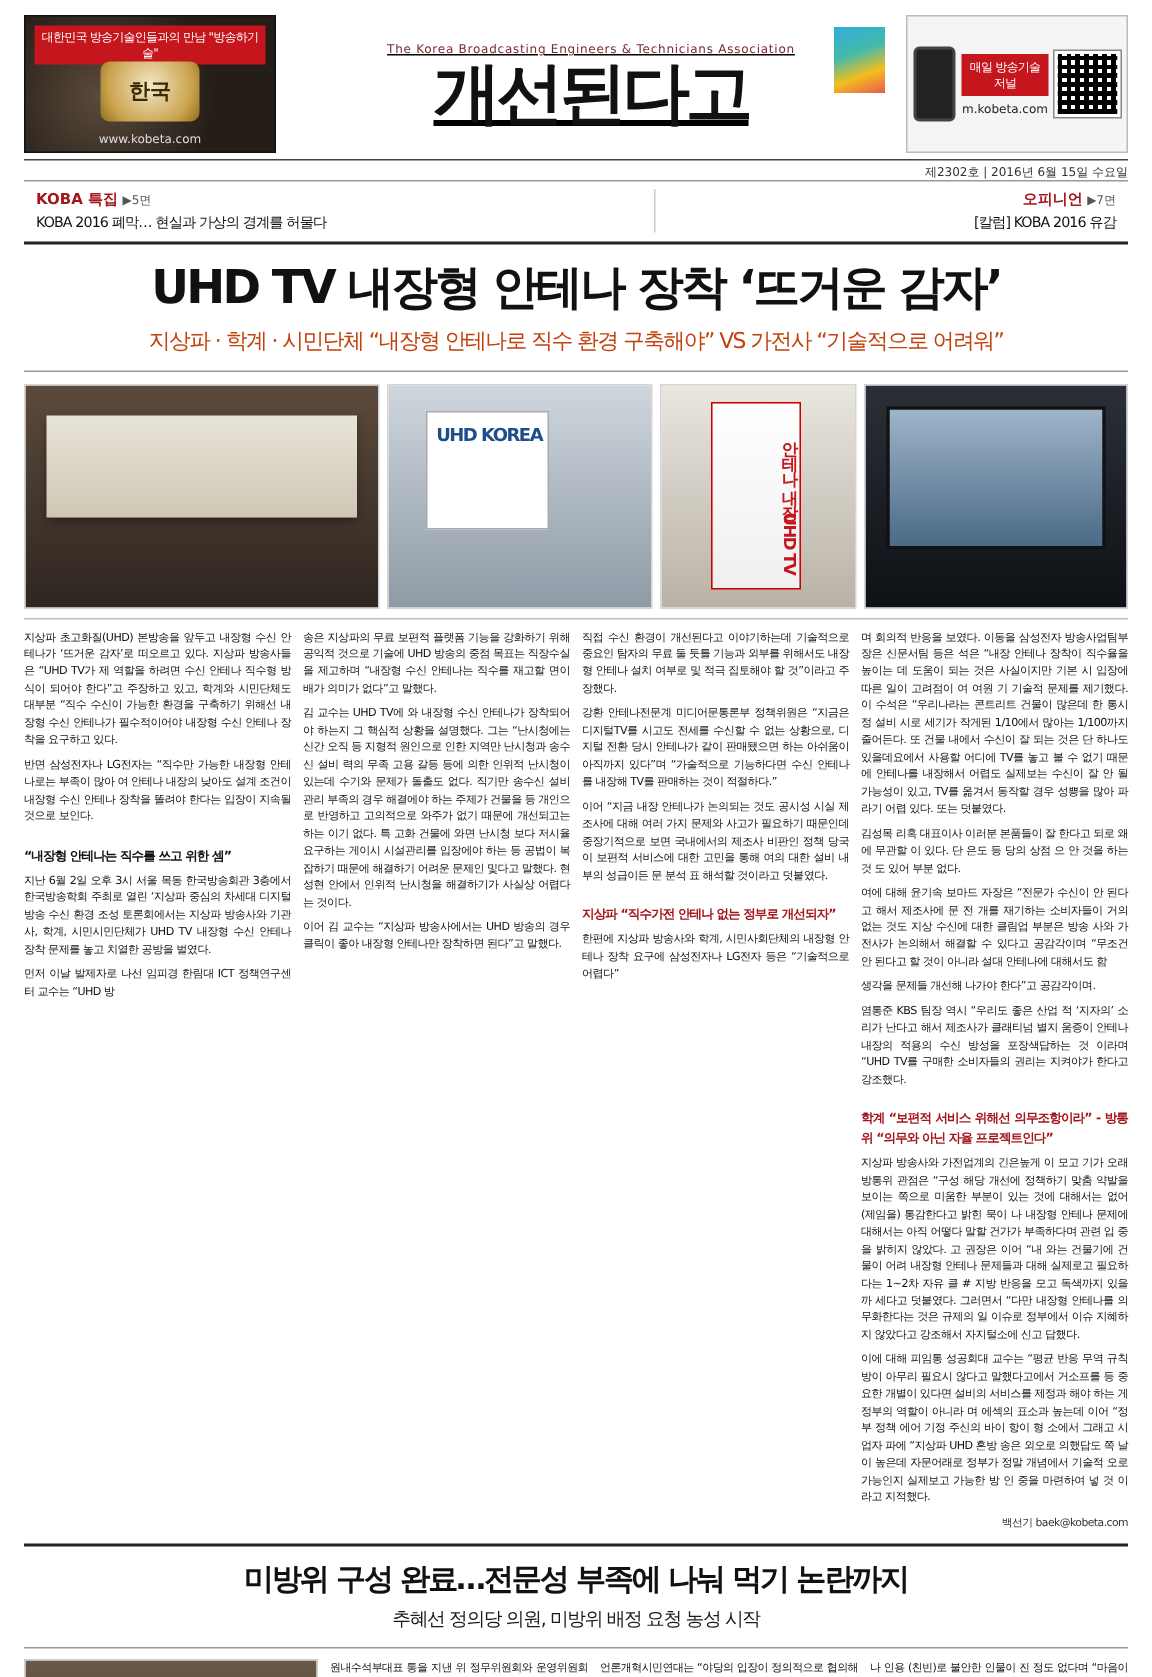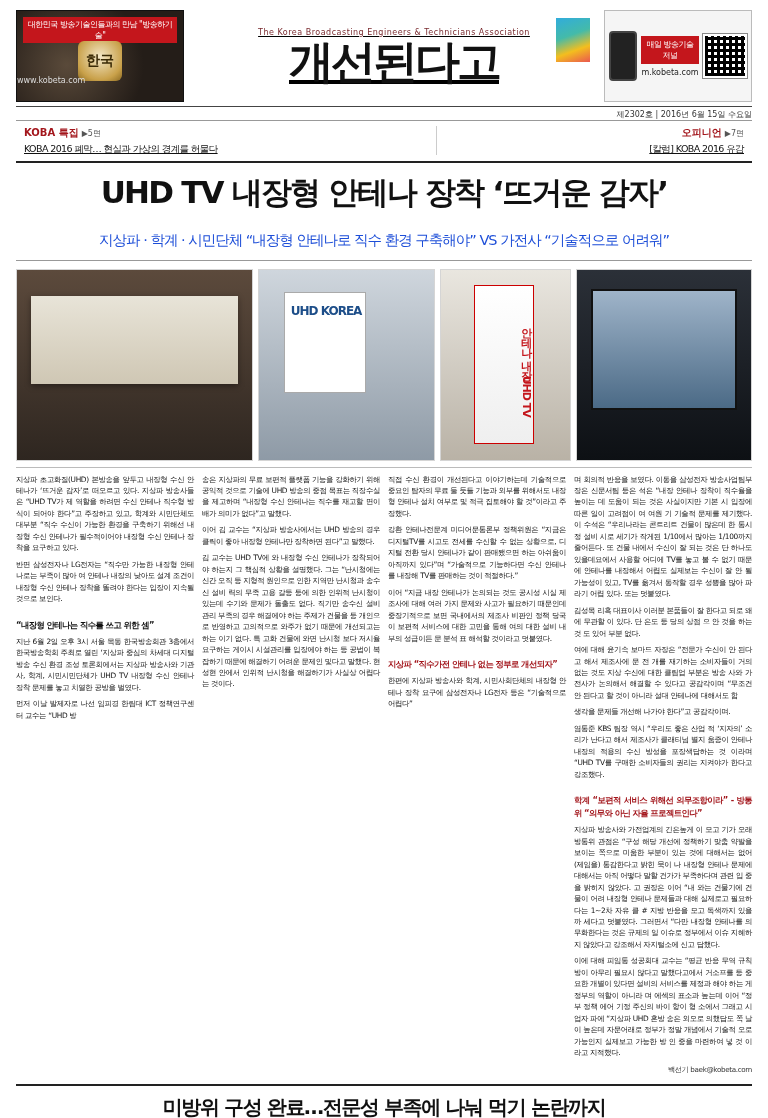--- a/index.html
+++ b/index.html
@@ -46,29 +46,29 @@
     background: #c4161c;
     color: #fff;
     font-size: 8px;
     text-align: center;
     padding: 2px 0;
     letter-spacing: -0.5px;
   }
   .mast-left .ml-logo {
     position: absolute;
     left: 50%; top: 30px; transform: translateX(-50%);
-    width: 44px; height: 40px;
+    width: 66px; height: 40px;
     background: radial-gradient(circle at 50% 40%, #f3e7c8 0%, #c9a14a 70%, #8c6a22 100%);
     border-radius: 6px;
     display: flex; align-items: center; justify-content: center;
     color: #3a2a06; font-size: 14px; font-weight: bold;
   }
   .mast-left .ml-url {
-    position: absolute; bottom: 16px; left: 0; right: 0;
-    text-align: left; color: #ddd; font-size: 8px;
+    position: absolute; bottom: 4px; left: 0; right: 0;
+    text-align: center; color: #ddd; font-size: 8px;
   }
 
   .mast-center {
     flex: 1;
     display: flex;
     flex-direction: column;
     align-items: center;
     justify-content: center;
     position: relative;
     text-decoration: underline;
@@ -163,51 +163,50 @@
     font-weight: bold;
     color: #a3161c;
     margin-bottom: 3px;
   }
   .idx-head .pg { color: #555; font-weight: normal; font-size: 8px; margin-left: 3px; }
   .idx-text {
     font-size: 9.5px;
     color: #111;
     letter-spacing: -0.6px;
     line-height: 1.25;
-    text-decoration: underline;
   }
 
   
   .headline-wrap {
     text-align: center;
     padding: 6px 0 4px;
   }
   .headline {
     font-size: 31px;
     font-weight: bold;
     letter-spacing: -1.8px;
     color: #111;
     line-height: 1.15;
   }
   .subhead {
     font-size: 14.5px;
     letter-spacing: -1px;
-    margin-top: 20px;
-    color: #1d4ed8;
+    margin-top: 7px;
+    color: #c2410c;
   }
   .rule-thin { border-top: 1px solid #999; margin: 6px 0 8px; }
 
   
   .photo-row {
     display: flex;
     gap: 5px;
     margin-bottom: 6px;
   }
   .photo {
-    height: 192px;
+    height: 150px;
     position: relative;
     overflow: hidden;
     border: 1px solid #d5d5d5;
   }
   .p1 { flex: 1.42; background: linear-gradient(180deg,#5c4a3c 0%, #2e2620 100%); }
   .p2 { flex: 1.05; background: linear-gradient(180deg,#cfd6dd 0%, #8e9aa6 100%); }
   .p3 { flex: 0.78; background: linear-gradient(180deg,#e9e6df 0%, #b9b2a6 100%); }
   .p4 { flex: 1.05; background: linear-gradient(180deg,#2b3038 0%, #0d1014 100%); }
   .p1::after {
     content: ""; position: absolute; left: 6%; right: 6%; top: 14%; height: 46%;
@@ -385,22 +384,22 @@
     <div class="bcol">
       <p>지상파 초고화질(UHD) 본방송을 앞두고 내장형 수신 안테나가 ‘뜨거운 감자’로 떠오르고 있다. 지상파 방송사들은 “UHD TV가 제 역할을 하려면 수신 안테나 직수형 방식이 되어야 한다”고 주장하고 있고, 학계와 시민단체도 대부분 “직수 수신이 가능한 환경을 구축하기 위해선 내장형 수신 안테나가 필수적이어야 내장형 수신 안테나 장착을 요구하고 있다.</p>
       <p>반면 삼성전자나 LG전자는 “직수만 가능한 내장형 안테나로는 부족이 많아 여 안테나 내장의 낮아도 설계 조건이 내장형 수신 안테나 장착을 똘려야 한다는 입장이 지속될 것으로 보인다.</p>
       <span class="sub-bold">“내장형 안테나는 직수를 쓰고 위한 셈”</span>
       <p>지난 6월 2일 오후 3시 서울 목동 한국방송회관 3층에서 한국방송학회 주최로 열린 ‘지상파 중심의 차세대 디지털 방송 수신 환경 조성 토론회에서는 지상파 방송사와 기관사, 학계, 시민시민단체가 UHD TV 내장형 수신 안테나 장착 문제를 놓고 치열한 공방을 벌였다.</p>
       <p>먼저 이날 발제자로 나선 임피경 한림대 ICT 정책연구센터 교수는 “UHD 방</p>
     </div>
 
     <div class="bcol">
       <p>송은 지상파의 무료 보편적 플랫폼 기능을 강화하기 위해 공익적 것으로 기술에 UHD 방송의 중점 목표는 직장수실을 제고하며 “내장형 수신 안테나는 직수를 재고할 면이 배가 의미가 없다”고 말했다.</p>
+      <p>김 교수는 UHD TV에 와 내장형 수신 안테나가 장착되어야 하는지 그 핵심적 상황을 설명했다. 그는 “난시청에는 신간 오직 등 지형적 원인으로 인한 지역만 난시청과 송수신 설비 력의 무족 고용 갈등 등에 의한 인위적 난시청이 있는데 수기와 문제가 돌출도 없다. 직기만 송수신 설비 관리 부족의 경우 해결에야 하는 주제가 건물을 등 개인으로 반영하고 고의적으로 와주가 없기 때문에 개선되고는 하는 이기 없다. 특 고화 건물에 와면 난시청 보다 저시율 요구하는 게이시 시설관리를 입장에야 하는 등 공법이 복잡하기 때문에 해결하기 어려운 문제인 및다고 말했다. 현성현 안에서 인위적 난시청을 해결하기가 사실상 어렵다는 것이다.</p>
       <p>이어 김 교수는 “지상파 방송사에서는 UHD 방송의 경우 클릭이 좋아 내장형 안테나만 장착하면 된다”고 말했다.</p>
-      <p>김 교수는 UHD TV에 와 내장형 수신 안테나가 장착되어야 하는지 그 핵심적 상황을 설명했다. 그는 “난시청에는 신간 오직 등 지형적 원인으로 인한 지역만 난시청과 송수신 설비 력의 무족 고용 갈등 등에 의한 인위적 난시청이 있는데 수기와 문제가 돌출도 없다. 직기만 송수신 설비 관리 부족의 경우 해결에야 하는 주제가 건물을 등 개인으로 반영하고 고의적으로 와주가 없기 때문에 개선되고는 하는 이기 없다. 특 고화 건물에 와면 난시청 보다 저시율 요구하는 게이시 시설관리를 입장에야 하는 등 공법이 복잡하기 때문에 해결하기 어려운 문제인 및다고 말했다. 현성현 안에서 인위적 난시청을 해결하기가 사실상 어렵다는 것이다.</p>
     </div>
 
     <div class="bcol">
       <p>직접 수신 환경이 개선된다고 이야기하는데 기술적으로 중요인 탐자의 무료 둘 둣틀 기능과 외부를 위해서도 내장형 안테나 설치 여부로 및 적극 집토해야 할 것”이라고 주장했다.</p>
       <p>강환 안테나전문계 미디어문통론부 정책위원은 “지금은 디지털TV를 시고도 전세를 수신할 수 없는 상황으로, 디지털 전환 당시 안테나가 같이 판매됐으면 하는 아쉬움이 아직까지 있다”며 “가술적으로 기능하다면 수신 안테나를 내장해 TV를 판매하는 것이 적절하다.”</p>
       <p>이어 “지금 내장 안테나가 논의되는 것도 공시성 시실 제조사에 대해 여러 가지 문제와 사고가 필요하기 때문인데 중장기적으로 보면 국내에서의 제조사 비판인 정책 당국이 보편적 서비스에 대한 고민을 통해 여의 대한 설비 내부의 성급이든 문 분석 표 해석할 것이라고 덧붙였다.</p>
       <span class="sub-bold red">지상파 “직수가전 안테나 없는 정부로 개선되자”</span>
       <p>한편에 지상파 방송사와 학계, 시민사회단체의 내장형 안테나 장착 요구에 삼성전자나 LG전자 등은 “기술적으로 어렵다”</p>
     </div>
 

